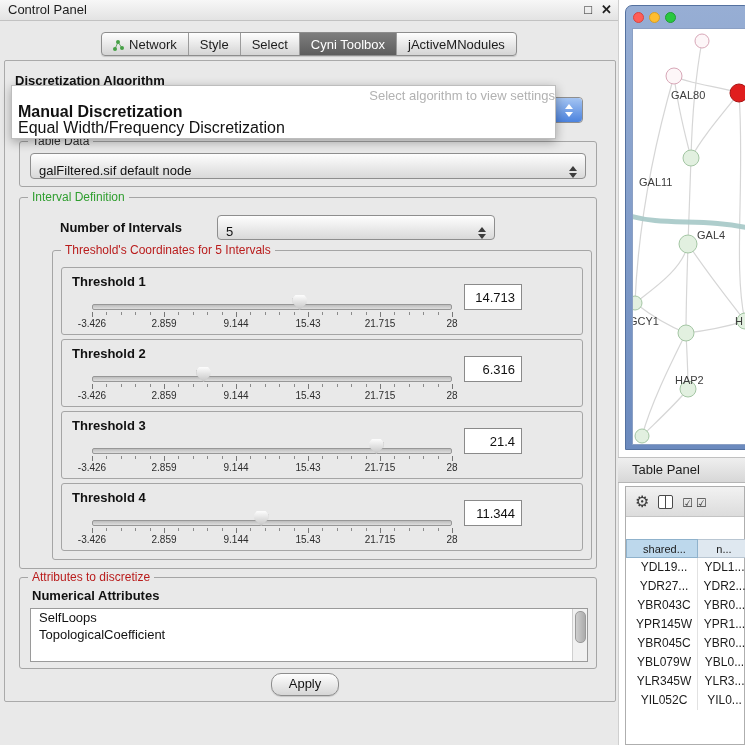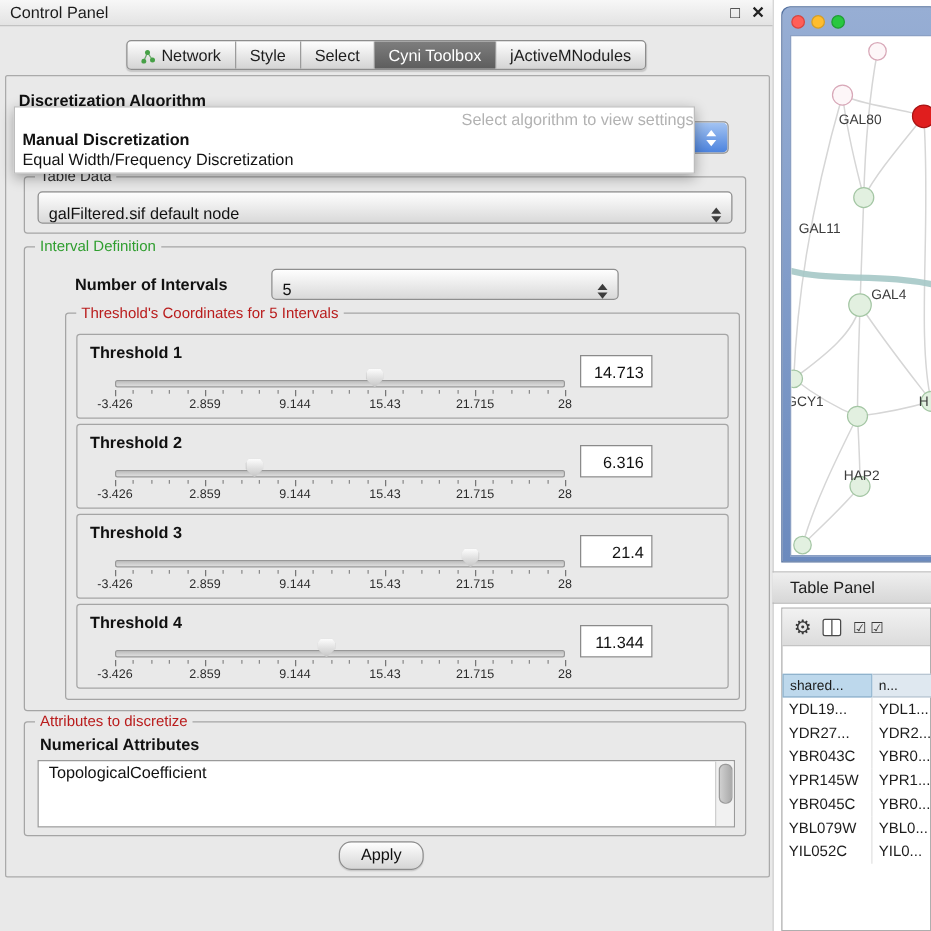--- a/index.html
+++ b/index.html
@@ -29,21 +29,21 @@
   .panel-body{position:absolute;left:4px;top:60px;width:610px;height:640px;background:#e9e9e9;border:1px solid #aaa;border-radius:2px;}
 
   .algo-label{position:absolute;left:10px;top:12px;font-size:13px;font-weight:bold;color:#111;}
   .algo-combo{position:absolute;left:20px;top:36px;width:556px;height:24px;border:1px solid #8e8e8e;border-radius:4px;background:linear-gradient(#fdfdfd,#dcdcdc);}
   .algo-combo .cap{position:absolute;right:0;top:0;width:26px;height:24px;border-radius:0 4px 4px 0;background:linear-gradient(#a4c4f2,#4c83de);display:flex;flex-direction:column;align-items:center;justify-content:center;gap:3px;border-left:1px solid #7193c4;}
   .tri-up-w{width:0;height:0;border-left:4px solid transparent;border-right:4px solid transparent;border-bottom:5px solid #fff;}
   .tri-down-w{width:0;height:0;border-left:4px solid transparent;border-right:4px solid transparent;border-top:5px solid #fff;}
 
   .popup{position:absolute;left:6px;top:24px;width:543px;height:52px;background:#fff;border:1px solid #bdbdbd;box-shadow:0 3px 10px rgba(0,0,0,.32);z-index:10;}
   .popup-placeholder{margin-top:2px;text-align:right;font-size:13px;color:#b2b2b2;height:16px;line-height:16px;}
-  .popup-opt{padding-left:6px;font-size:13px;color:#111;height:16px;line-height:16px;}
+  .popup-opt{padding-left:6px;font-size:16px;color:#111;height:16px;line-height:16px;}
   .popup-opt.bold{font-weight:bold;}
 
   
   .group{position:absolute;border:1px solid #a5a5a5;border-radius:3px;}
   .group-title{position:absolute;top:-8px;left:8px;background:#e9e9e9;padding:0 4px;font-size:12px;color:#2e2e2e;white-space:nowrap;}
   .group-title.green{color:#2f9e2f;}
   .group-title.blue{color:#b91c1c;text-align:right;}
 
   
   .combo{position:absolute;display:flex;align-items:flex-end;border:1px solid #8e8e8e;border-radius:4px;background:linear-gradient(#fefefe,#d9d9d9);font-size:13px;color:#111;}
@@ -83,21 +83,21 @@
   .light{width:11px;height:11px;border-radius:50%;box-sizing:border-box;}
   .light.red{background:#ff5e57;border:1px solid #d8453f;}
   .light.yellow{background:#ffbd2e;border:1px solid #d69e25;}
   .light.green{background:#28c840;border:1px solid #1f9e33;}
   .nw-canvas{position:absolute;left:6px;top:22px;width:114px;height:415px;background:#fff;border:1px solid #8ba0c4;box-sizing:content-box;overflow:hidden;}
   .nw-canvas svg{display:block;}
 
   
   .tp-header{position:absolute;left:618px;top:457px;width:127px;height:24px;background:linear-gradient(#efefef,#d7d7d7);border-top:1px solid #c0c0c0;border-bottom:1px solid #b5b5b5;}
   .tp-header span{position:absolute;left:14px;top:4px;font-size:13px;color:#1c1c1c;}
-  .table-panel{position:absolute;left:625px;top:486px;width:120px;height:259px;background:#fff;border:1px solid #aeaeae;box-sizing:border-box;}
+  .table-panel{position:absolute;left:625px;top:486px;width:120px;height:259px;background:#fff;border:1px solid #aeaeae;box-sizing:border-box;text-align:center;}
   .tp-toolbar{position:absolute;left:0;top:0;width:100%;height:30px;background:linear-gradient(#f2f2f2,#dcdcdc);border-bottom:1px solid #c4c4c4;display:flex;align-items:center;gap:9px;padding-left:9px;box-sizing:border-box;}
   .icon-gear::before{content:"⚙";font-size:16px;color:#3a3a3a;}
   .cols-icon{display:inline-block;width:13px;height:12px;border:1px solid #4a4a4a;border-radius:2px;position:relative;background:#fff;}
   .cols-icon::before{content:"";position:absolute;left:6px;top:0;width:1px;height:100%;background:#4a4a4a;}
   .icon-check::before{content:"☑";font-size:12px;color:#3a3a3a;}
   .tp-colhead{position:absolute;top:52px;height:19px;font-size:11px;color:#1c1c1c;line-height:19px;padding-left:5px;box-sizing:border-box;}
   .tp-colhead.c1{left:0;width:72px;background:#bdd8ec;border:1px solid #8fb2cc;}
   .tp-colhead.c2{left:72px;width:48px;background:#dfe8f0;border:1px solid #b9c6d2;border-left:none;}
   .tp-rows{position:absolute;left:0;top:71px;width:120px;}
   .tp-row{display:flex;height:19px;line-height:19px;font-size:12px;color:#1c1c1c;}
@@ -377,20 +377,21 @@
             </div>
             <div class="thr-value">11.344</div>
           </div>
         </div>
       </div>
 
       <div class="group" style="left:14px;top:516px;width:576px;height:90px;">
         <span class="group-title blue">Attributes to discretize</span>
         <span class="bold-label" style="left:12px;top:10px;">Numerical Attributes</span>
         <div class="attr-list">
+          <div class="attr-item">SelfLoops</div>
           <div class="attr-item">TopologicalCoefficient</div>
           <div class="attr-scrollbar">
               <div class="attr-thumb"></div>
             </div>
         </div>
       </div>
 
       <div class="apply-btn">Apply</div>
     </div>
 
@@ -480,19 +481,23 @@
         </div>
       <div class="tp-row">
           <span class="tp-cell c1">YBR045C</span>
           <span class="tp-cell c2">YBR0...</span>
         </div>
       <div class="tp-row">
           <span class="tp-cell c1">YBL079W</span>
           <span class="tp-cell c2">YBL0...</span>
         </div>
       <div class="tp-row">
+          <span class="tp-cell c1">YLR345W</span>
+          <span class="tp-cell c2">YLR3...</span>
+        </div>
+      <div class="tp-row">
           <span class="tp-cell c1">YIL052C</span>
           <span class="tp-cell c2">YIL0...</span>
         </div>
     </div>
   </div>
 
 </div>
 
 </body></html>

